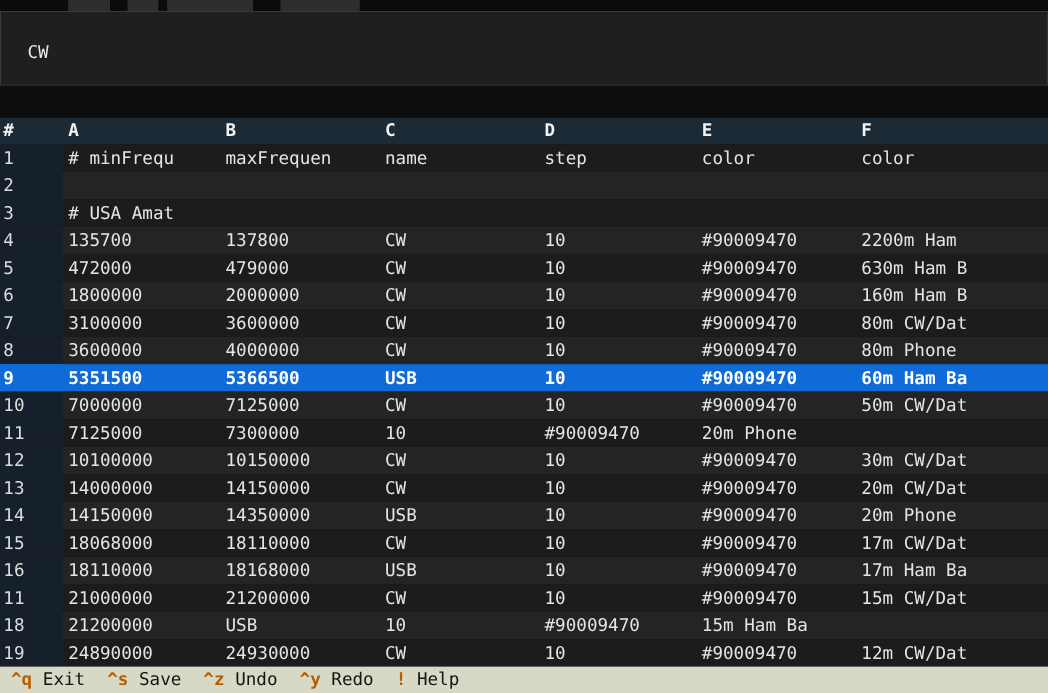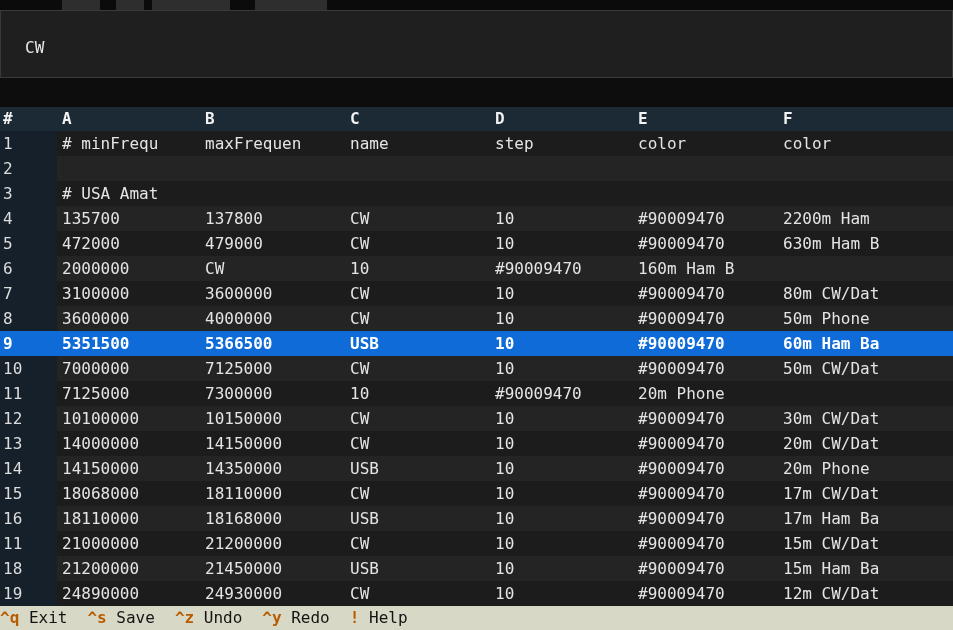--- a/index.html
+++ b/index.html
@@ -53,21 +53,21 @@
   .row.selected, .row.selected .cell.rownum {
     background:var(--selection, #0f6bd7);
     color:#ffffff; font-weight:bold;
   }
 
   .footer {
     height:24px; flex:0 0 auto;
     background:var(--footer-bg, #d8d8c6);
     color:#141414;
     display:flex; align-items:flex-start; justify-content:space-between;
-    line-height:24px; padding:0 8px 0 0;
+    line-height:24px; padding:0 8px 0 10px;
     white-space:pre;
   }
   .footer-left { display:flex; gap:20px; }
   .fitem .fkey, .footer-right .fkey { color:var(--footer-key, #b75c00); font-weight:bold; }
   .fitem .flabel, .footer-right .flabel { color:#141414; }
 </style>
 </head>
 <body>
 
 <div class="screen">
@@ -91,33 +91,33 @@
     <div class="row header">
       <div class="cell rownum">#</div>
       
     <div class="cell">A</div><div class="cell">B</div><div class="cell">C</div><div class="cell">D</div><div class="cell">E</div><div class="cell">F</div></div>
     <div>
         <div class="row"><div class="cell rownum">1</div><div class="cell"># minFrequ</div><div class="cell">maxFrequen</div><div class="cell">name</div><div class="cell">step</div><div class="cell">color</div><div class="cell">color</div></div>
         <div class="row alt"><div class="cell rownum">2</div><div class="cell"></div><div class="cell"></div><div class="cell"></div><div class="cell"></div><div class="cell"></div><div class="cell"></div></div>
         <div class="row"><div class="cell rownum">3</div><div class="cell"># USA Amat</div><div class="cell"></div><div class="cell"></div><div class="cell"></div><div class="cell"></div><div class="cell"></div></div>
         <div class="row alt"><div class="cell rownum">4</div><div class="cell">135700</div><div class="cell">137800</div><div class="cell">CW</div><div class="cell">10</div><div class="cell">#90009470</div><div class="cell">2200m Ham</div></div>
         <div class="row"><div class="cell rownum">5</div><div class="cell">472000</div><div class="cell">479000</div><div class="cell">CW</div><div class="cell">10</div><div class="cell">#90009470</div><div class="cell">630m Ham B</div></div>
-        <div class="row alt"><div class="cell rownum">6</div><div class="cell">2000000</div><div class="cell">CW</div><div class="cell">10</div><div class="cell">#90009470</div><div class="cell">160m Ham B</div></div>
+        <div class="row alt"><div class="cell rownum">6</div><div class="cell">1800000</div><div class="cell">2000000</div><div class="cell">CW</div><div class="cell">10</div><div class="cell">#90009470</div><div class="cell">160m Ham B</div></div>
         <div class="row"><div class="cell rownum">7</div><div class="cell">3100000</div><div class="cell">3600000</div><div class="cell">CW</div><div class="cell">10</div><div class="cell">#90009470</div><div class="cell">80m CW/Dat</div></div>
-        <div class="row alt"><div class="cell rownum">8</div><div class="cell">3600000</div><div class="cell">4000000</div><div class="cell">CW</div><div class="cell">10</div><div class="cell">#90009470</div><div class="cell">50m Phone</div></div>
+        <div class="row alt"><div class="cell rownum">8</div><div class="cell">3600000</div><div class="cell">4000000</div><div class="cell">CW</div><div class="cell">10</div><div class="cell">#90009470</div><div class="cell">80m Phone</div></div>
         <div class="row selected"><div class="cell rownum">9</div><div class="cell">5351500</div><div class="cell">5366500</div><div class="cell">USB</div><div class="cell">10</div><div class="cell">#90009470</div><div class="cell">60m Ham Ba</div></div>
         <div class="row alt"><div class="cell rownum">10</div><div class="cell">7000000</div><div class="cell">7125000</div><div class="cell">CW</div><div class="cell">10</div><div class="cell">#90009470</div><div class="cell">50m CW/Dat</div></div>
         <div class="row"><div class="cell rownum">11</div><div class="cell">7125000</div><div class="cell">7300000</div><div class="cell">10</div><div class="cell">#90009470</div><div class="cell">20m Phone</div></div>
         <div class="row alt"><div class="cell rownum">12</div><div class="cell">10100000</div><div class="cell">10150000</div><div class="cell">CW</div><div class="cell">10</div><div class="cell">#90009470</div><div class="cell">30m CW/Dat</div></div>
         <div class="row"><div class="cell rownum">13</div><div class="cell">14000000</div><div class="cell">14150000</div><div class="cell">CW</div><div class="cell">10</div><div class="cell">#90009470</div><div class="cell">20m CW/Dat</div></div>
         <div class="row alt"><div class="cell rownum">14</div><div class="cell">14150000</div><div class="cell">14350000</div><div class="cell">USB</div><div class="cell">10</div><div class="cell">#90009470</div><div class="cell">20m Phone</div></div>
         <div class="row"><div class="cell rownum">15</div><div class="cell">18068000</div><div class="cell">18110000</div><div class="cell">CW</div><div class="cell">10</div><div class="cell">#90009470</div><div class="cell">17m CW/Dat</div></div>
         <div class="row alt"><div class="cell rownum">16</div><div class="cell">18110000</div><div class="cell">18168000</div><div class="cell">USB</div><div class="cell">10</div><div class="cell">#90009470</div><div class="cell">17m Ham Ba</div></div>
         <div class="row"><div class="cell rownum">11</div><div class="cell">21000000</div><div class="cell">21200000</div><div class="cell">CW</div><div class="cell">10</div><div class="cell">#90009470</div><div class="cell">15m CW/Dat</div></div>
-        <div class="row alt"><div class="cell rownum">18</div><div class="cell">21200000</div><div class="cell">21450000</div><div class="cell">USB</div><div class="cell">10</div><div class="cell">#90009470</div><div class="cell">15m Ham Ba</div></div>
+        <div class="row alt"><div class="cell rownum">18</div><div class="cell">21200000</div><div class="cell">USB</div><div class="cell">10</div><div class="cell">#90009470</div><div class="cell">15m Ham Ba</div></div>
         <div class="row"><div class="cell rownum">19</div><div class="cell">24890000</div><div class="cell">24930000</div><div class="cell">CW</div><div class="cell">10</div><div class="cell">#90009470</div><div class="cell">12m CW/Dat</div></div>
       </div>
   </div>
 
   <div class="footer">
     <div class="footer-left"><span class="fitem"><span class="fkey">^q</span><span class="flabel"> Exit</span></span><span class="fitem"><span class="fkey">^s</span><span class="flabel"> Save</span></span><span class="fitem"><span class="fkey">^z</span><span class="flabel"> Undo</span></span><span class="fitem"><span class="fkey">^y</span><span class="flabel"> Redo</span></span><span class="fitem"><span class="fkey">!</span><span class="flabel"> Help</span></span></div>
     <div class="footer-right">
       <span class="fkey">^\</span><span> </span><span class="flabel">palette</span>
     </div>
   </div>

